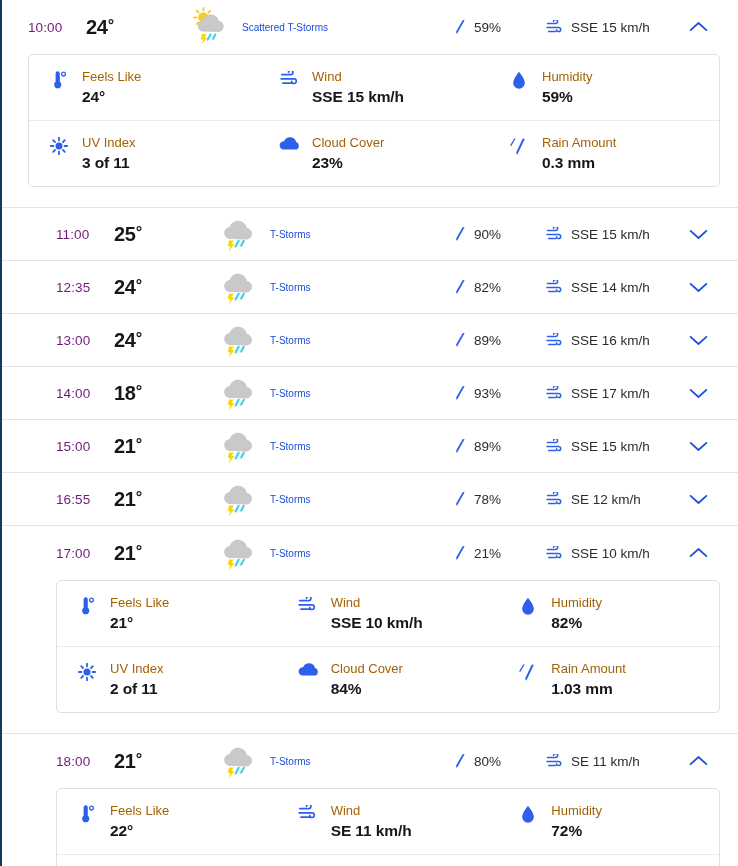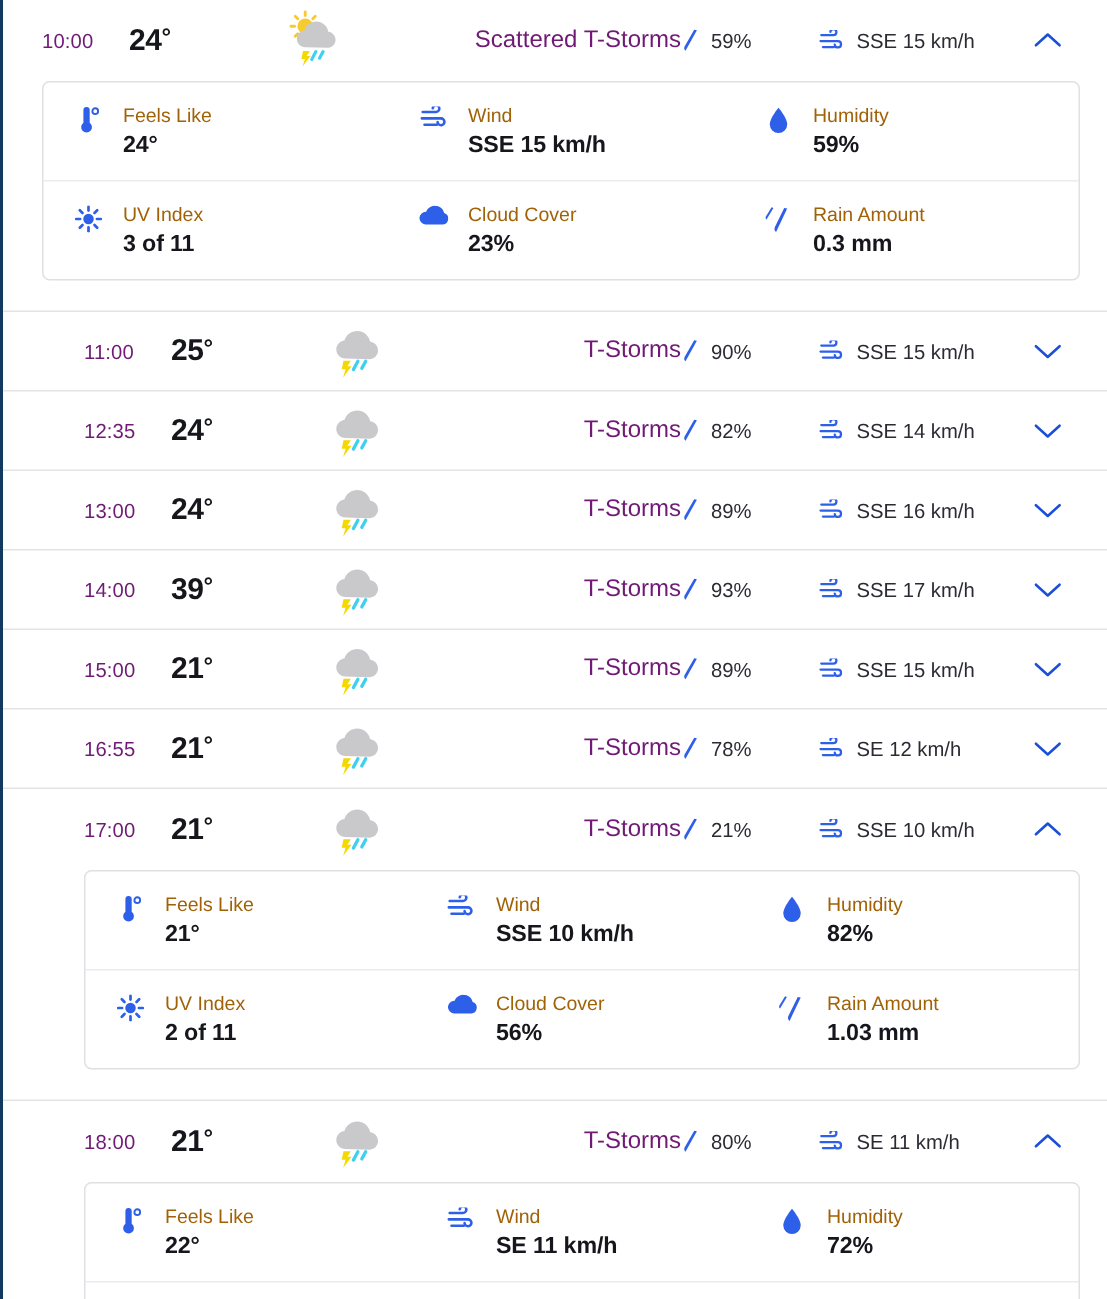--- a/index.html
+++ b/index.html
@@ -54,24 +54,23 @@
   .col-temp .deg { font-size: 16px; font-weight: 700; vertical-align: top; position: relative; top: 1px;}
   .col-icon {
     width: 56px;
     flex: none;
     display: flex;
     align-items: center;
     justify-content: center;
   }
   .col-cond {
     flex: 1 1 auto;
-    font-size: 16px;
-    color: #701a75;
+    font-size: 10px;
+    color: #1d4ed8;
     padding-left: 4px;
-    text-align: right;
   }
   .col-precip {
     width: 92px;
     flex: none;
     display: flex;
     align-items: center;
     gap: 7px;
     font-size: 13.5px;
     color: #2b2b33;
     justify-content: flex-start;
@@ -397,21 +396,21 @@
           <svg class="chev" width="19" height="12" viewBox="0 0 19 12" aria-hidden="true">
     <path d="M1.6 2.8 L9.5 10.0 L17.4 2.8" fill="none" stroke="#1a4fd6" stroke-width="1.7" stroke-linecap="round" stroke-linejoin="round"></path>
   </svg>
         </span>
     </div>
 
   </div>
   <div class="hour-block">
     <div class="hour-row">
       <span class="col-time">14:00</span>
-      <span class="col-temp"><span>39</span><span class="deg">°</span></span>
+      <span class="col-temp"><span>18</span><span class="deg">°</span></span>
       <span class="col-icon">
           <svg width="42" height="42" viewBox="0 0 42 42" aria-hidden="true">
     <g>
       <path d="M13.2 26.0c-3.3 0-6.0-2.7-6.0-6.0 0-3.1 2.4-5.7 5.4-6.0 1.1-3.6 4.5-6.3 8.5-6.3 4.3 0 7.9 3.1 8.7 7.2 2.9 0.3 5.2 2.8 5.2 5.8 0 3.2-2.6 5.8-5.8 5.8z" fill="#c9c9cc"></path>
       <path d="M12.0 27.5l4.9 0 -2.3 3.6 2.8 0 -5.7 7.5 1.7-5.4 -2.6 0z" fill="#f5d800"></path>
       <path d="M21.6 27.8l-3.0 5.6" stroke="#3fd0f0" stroke-width="2.2" stroke-linecap="round"></path>
       <path d="M26.8 27.8l-2.6 4.8" stroke="#3fd0f0" stroke-width="2.2" stroke-linecap="round"></path>
     </g>
   </svg>
         </span>
@@ -638,21 +637,21 @@
     </span>
   </div>
   <div class="detail-cell">
     <span class="dc-icon">
               <svg width="20" height="14" viewBox="0 0 20 14" aria-hidden="true">
     <path d="M4.6 12.6 a4.2 4.2 0 0 1 0.5 -8.4 c0.9 -2.4 3.2 -4.0 5.9 -4.0 3.0 0 5.5 2.0 6.1 4.8 a3.9 3.9 0 0 1 -0.8 7.6 z" fill="#2e5fe8"></path>
   </svg>
             </span>
     <span class="dc-text">
       <span class="dc-label">Cloud Cover</span>
-      <span class="dc-value">56%</span>
+      <span class="dc-value">84%</span>
     </span>
   </div>
   <div class="detail-cell">
     <span class="dc-icon">
               <svg width="20" height="20" viewBox="0 0 20 20" aria-hidden="true">
     <path d="M6.6 1.6 L2.0 9.4 C1.4 8.9 1.2 8.3 1.6 7.4 L5.4 1.2 Z" fill="#2e5fe8"></path>
     <path d="M15.8 2.0 L8.4 17.6 C7.3 16.9 7.0 15.8 7.6 14.4 L13.8 1.6 Z" fill="#2e5fe8"></path>
   </svg>
             </span>
     <span class="dc-text">

